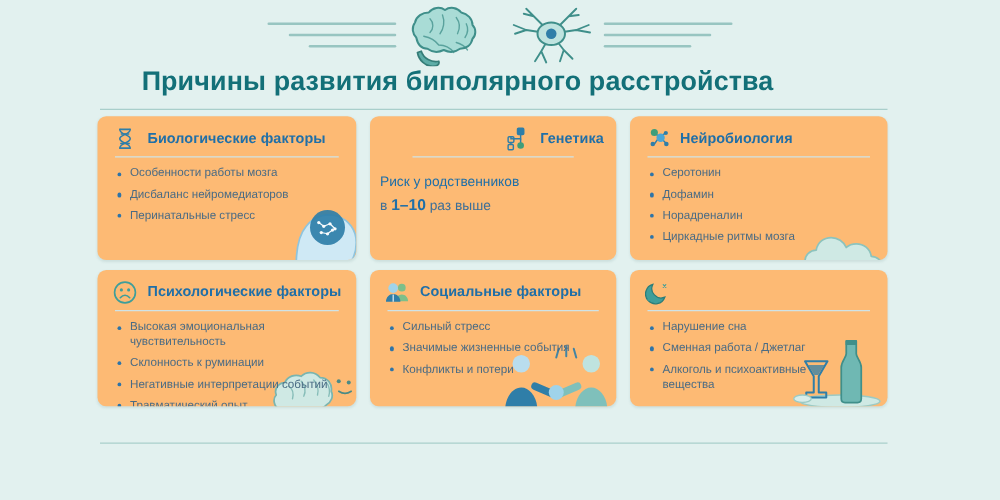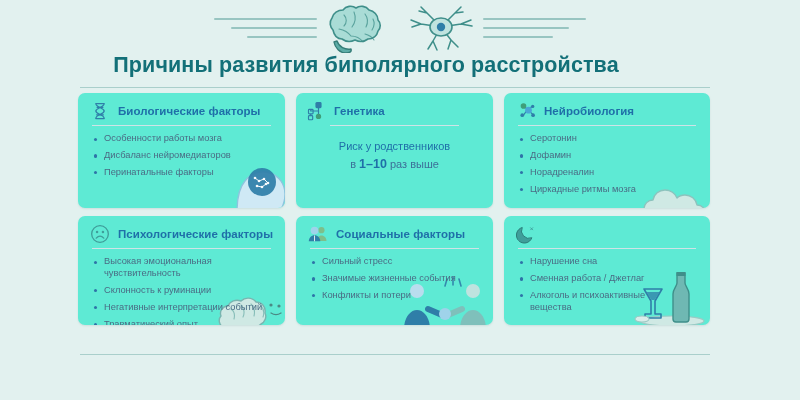--- a/index.html
+++ b/index.html
@@ -84,37 +84,37 @@
     width: 632px;
     height: 232px;
     display: grid;
     grid-template-columns: 207px 197px 206px;
     grid-template-rows: 115px 109px;
     column-gap: 11px;
     row-gap: 8px;
   }
 
   .card {
-    background: #5eead4;
+    background: #fdba74;
     border-radius: 7px;
     box-shadow: 0 1px 2px rgba(60,110,110,.13);
     position: relative;
     overflow: hidden;
     padding: 0;
   }
 
   .card-head {
     display: flex;
     align-items: center;
     gap: 8px;
     padding: 9px 10px 0 12px;
     height: 26px;
     box-sizing: border-box;
   }
-  .card-head.center { justify-content: flex-start; padding-left: 10px; }
+  .card-head.center { justify-content: flex-end; padding-left: 10px; }
   .card-title {
     font-size: 11.5px;
     font-weight: bold;
     color: #1f6fa8;
     white-space: nowrap;
     letter-spacing: .05px;
   }
   .head-rule {
     height: 1px;
     background: #cfe3e6;
@@ -148,21 +148,21 @@
     content: "";
     position: absolute;
     left: 0; top: 4.5px;
     width: 3.2px; height: 3.2px;
     border-radius: 50%;
     background: #2e74a8;
   }
 
   
   .stat-block {
-    text-align: center;
+    text-align: left;
     padding: 12px 8px 0 8px;
     color: #1f6fa8;
     font-size: 11px;
     line-height: 1.55;
   }
   .stat-block .num { font-weight: bold; font-size: 12.5px; }
   .stat-block .small { color: #3d6f98; }
 
   
   .deco {
@@ -249,21 +249,21 @@
           <circle cx="39" cy="27" r="1.3"></circle>
         <circle cx="28" cy="30" r="1.3"></circle>
           <circle cx="33" cy="31" r="1.3"></circle>
         <circle cx="37" cy="28" r="1.3"></circle>
       </g>
     </svg>
 
     <ul class="bullets">
       <li>Особенности работы мозга</li>
       <li>Дисбаланс нейромедиаторов</li>
-      <li>Перинатальные факторы</li>
+      <li>Перинатальные стресс</li>
     </ul>
   </div>
 
   <div class="card">
     <div class="card-head center">
       <svg class="icon" viewBox="0 0 24 24">
         <g fill="none" stroke="#2f7ea8" stroke-width="1.4">
           <rect x="12" y="2" width="6" height="6" rx="1" fill="#2f7ea8"></rect>
           <rect x="3" y="10" width="5.5" height="5.5" rx="1"></rect>
           <rect x="3" y="17.5" width="5" height="5" rx="1"></rect>

